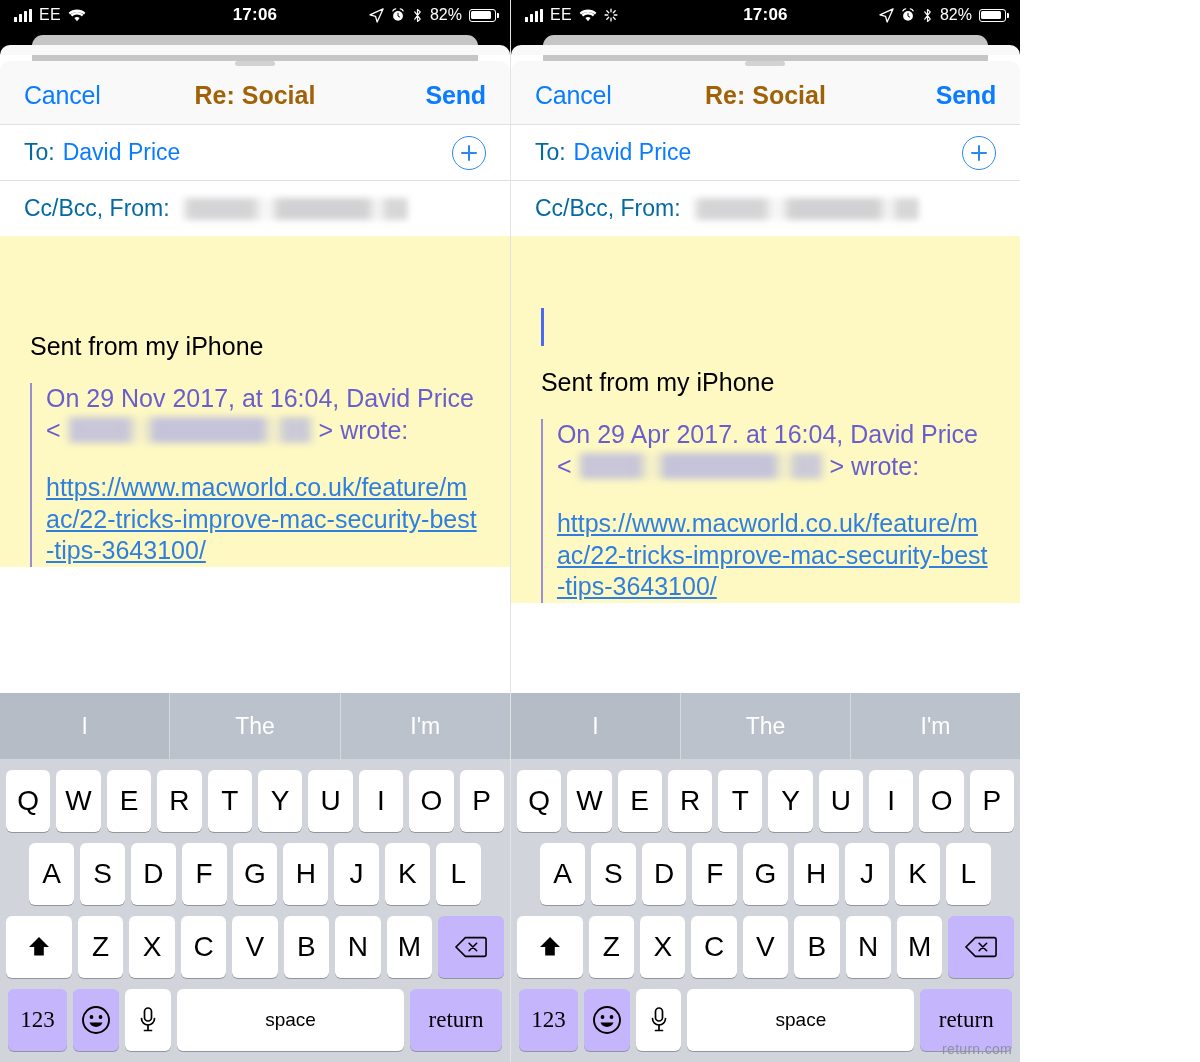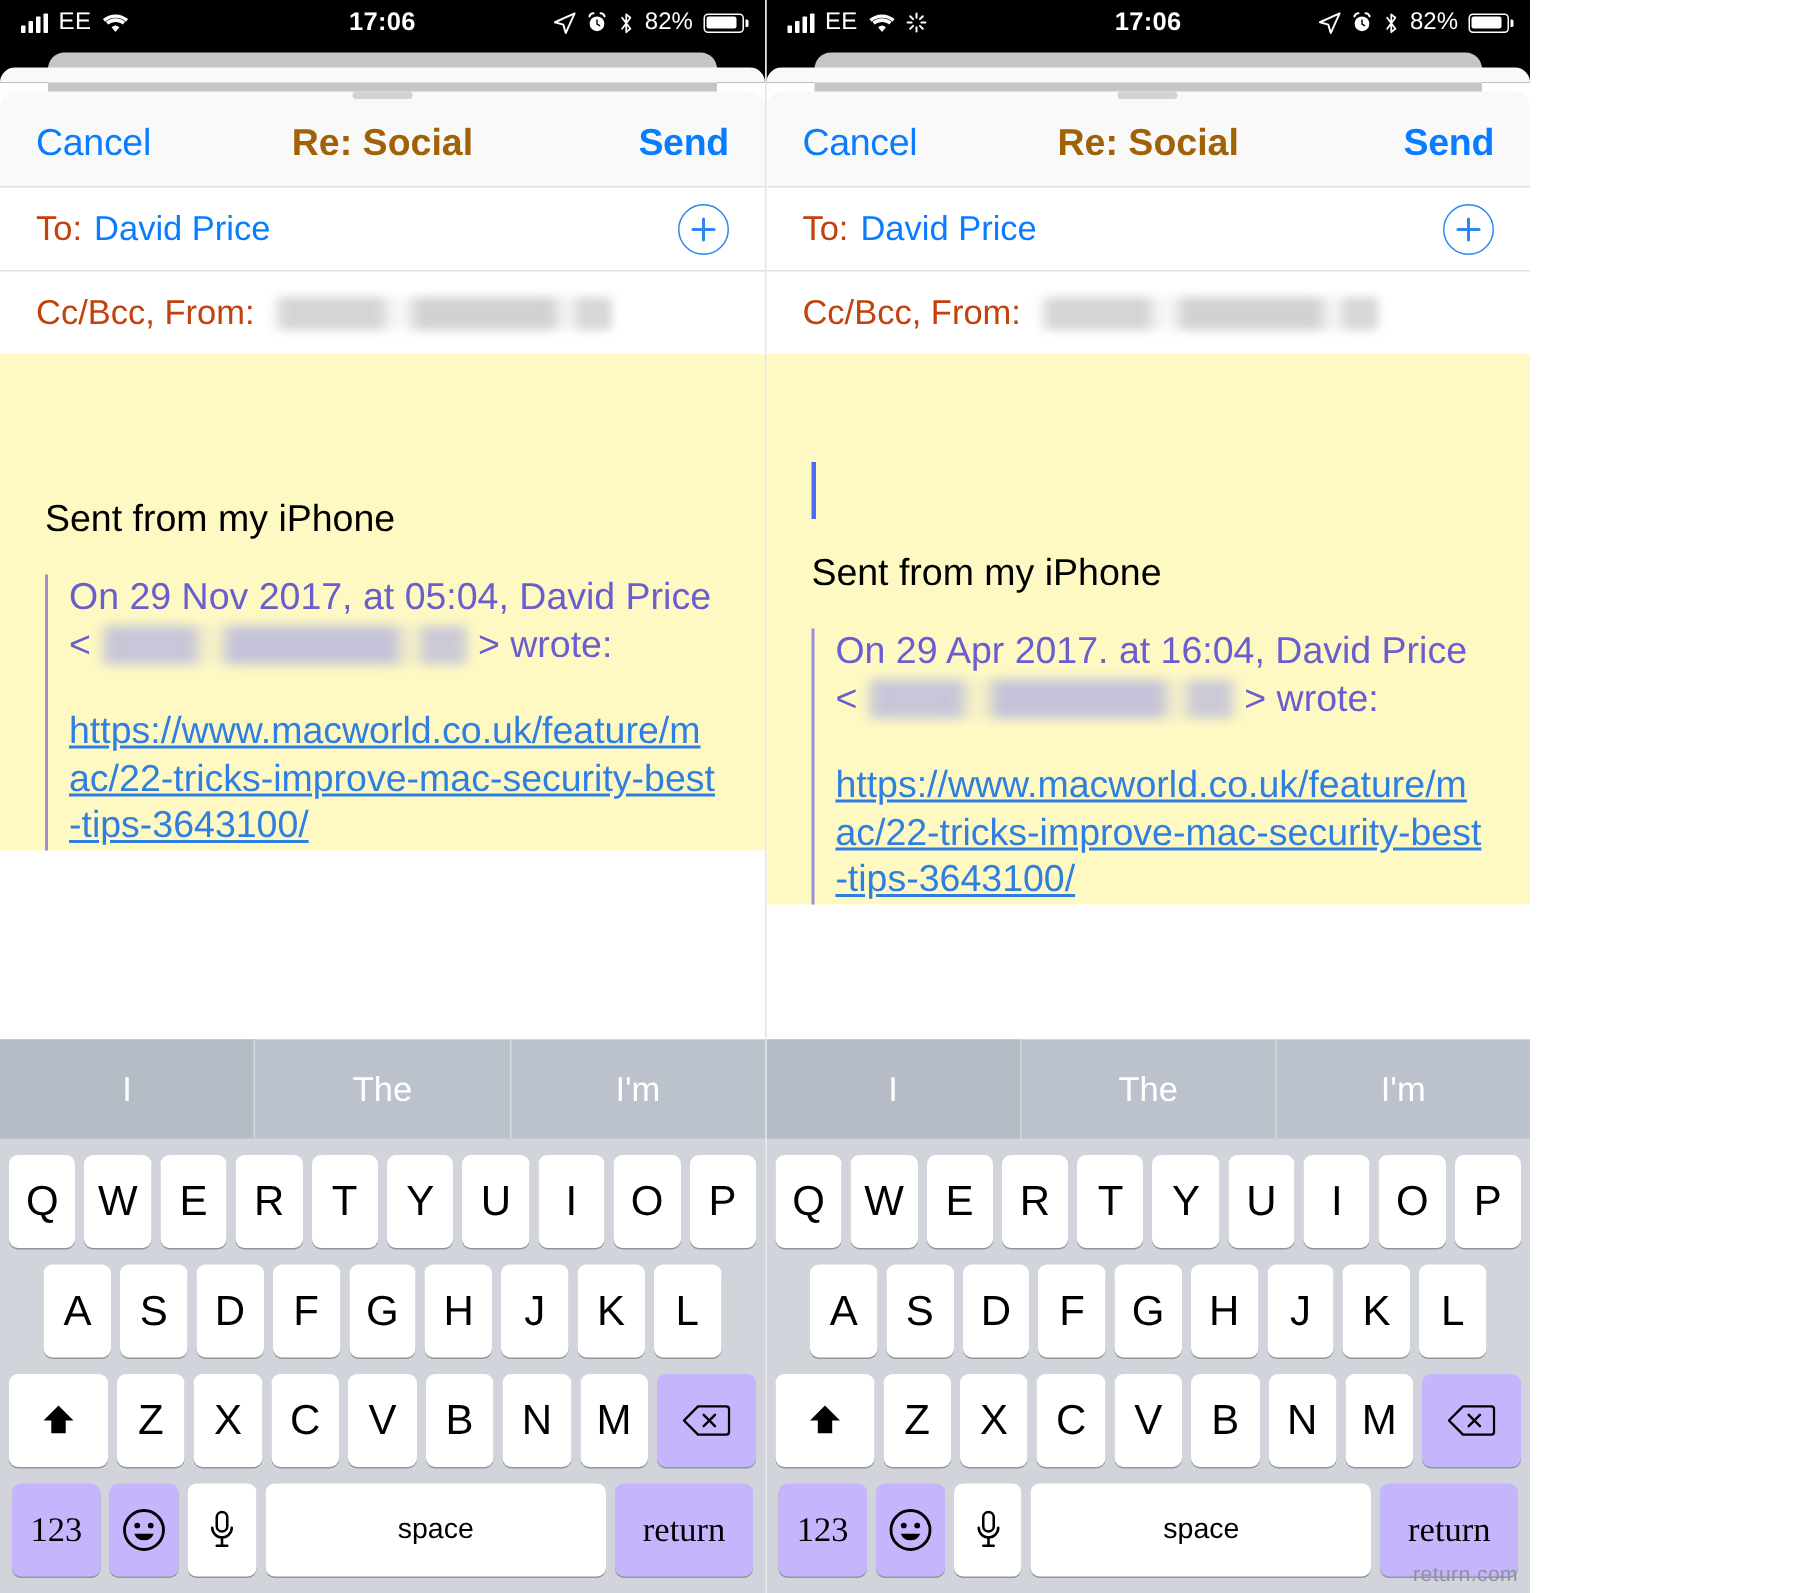--- a/index.html
+++ b/index.html
@@ -51,21 +51,21 @@
   .navbar { position:relative; height:58px; display:flex; align-items:center; padding:0 24px;justify-content:space-between; }
   .nav-action { color:#0a7cff; font-size:25px; letter-spacing:-.2px; cursor:pointer; }
   .nav-action.bold { font-weight:700; margin-left:auto; }
   .nav-title { position:absolute; left:0; right:0; text-align:center; font-size:25px; font-weight:700; color:#a16207; pointer-events:none; }
 
   
   .field {
     position:relative; height:56px; display:flex; align-items:center;
     padding:0 24px; background:#fff; border-top:1px solid #e0e0e0;
   }
-  .field-label { color:#c2410c; font-size:23px; }
+  .field-label { color:#0369a1; font-size:23px; }
   .field-value { color:#0a7cff; font-size:23px; margin-left:8px; }
   .plus {
     margin-left:auto; width:34px; height:34px; border:1.7px solid #2b88f0;
     border-radius:50%; position:relative; cursor:pointer;
   }
   .plus::before, .plus::after{content:""; position:absolute; background:#2b88f0; border-radius:1px;}
   .plus::before{left:8px; right:8px; top:15px; height:2px;}
   .plus::after{top:8px; bottom:8px; left:15px; width:2px;}
   .blurred {
     margin-left:10px; height:22px; border-radius:3px;
@@ -248,21 +248,21 @@
         <div class="ctx-item ctx-arrow">
             <span class="tri-r"></span>
           </div>
       </div>
       <div class="ctx-tail" style="left:24px; top:56px"></div>
     </div>
 
     <div class="bodyarea" style="padding-top:96px">
       <div class="sig-line">Sent from my iPhone</div>
       <div class="quote">
-        <div>On 29 Nov 2017, at 05:04, David Price</div>
+        <div>On 29 Nov 2017, at 16:04, David Price</div>
         <div class="q-row">
           <span>&lt;</span>
           <span class="blur-mail"></span>
           <span>&gt; wrote:</span>
         </div>
         <a class="qlink">https://www.macworld.co.uk/feature/mac/22-tricks-improve-mac-security-best-tips-3643100/</a>
       </div>
     </div>
 
     <div class="keyboard">

